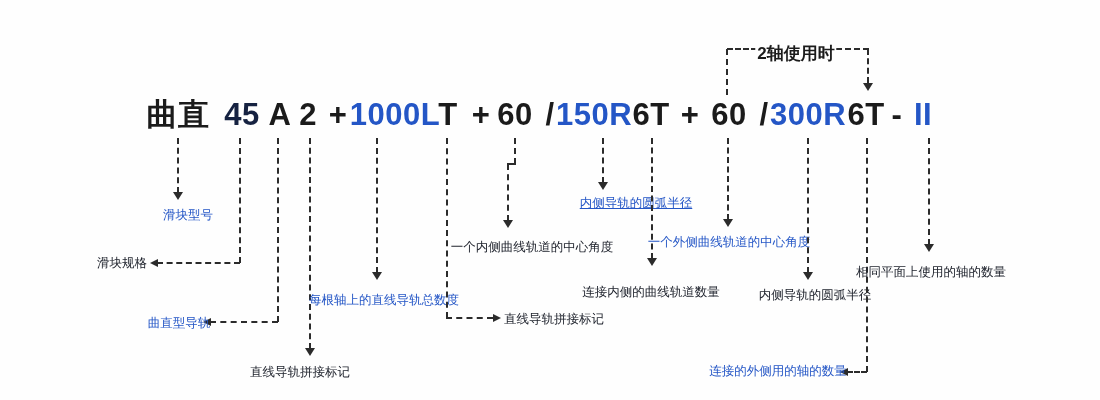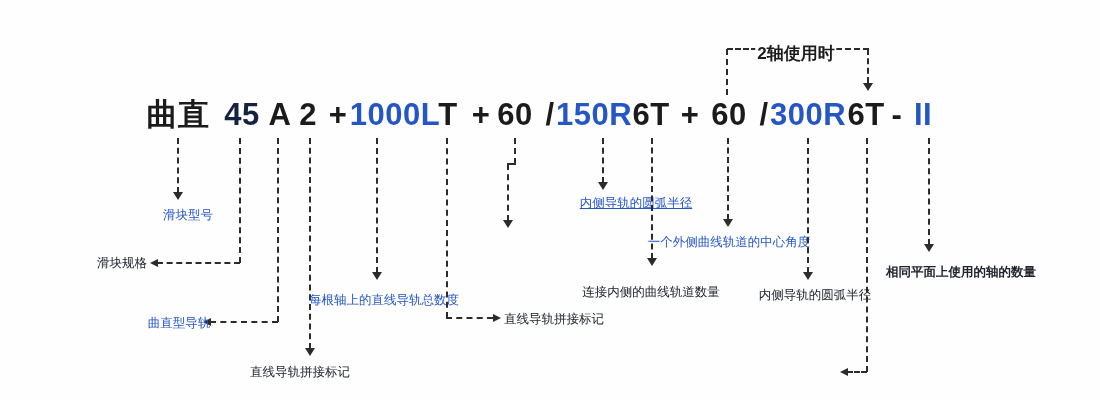--- a/index.html
+++ b/index.html
@@ -108,38 +108,40 @@
 
   <div class="vline" style="left:446px;top:138px;height:180px;"></div>
   <div class="hline" style="left:446px;top:317px;width:47px;"></div>
   <div class="arr arr-right" style="left:501px;top:318px;"></div>
   <div class="lbl" style="left:554px;top:319px;" data-color="ink">直线导轨拼接标记</div>
 
   <div class="vline" style="left:514px;top:138px;height:26px;"></div>
   <div class="hline" style="left:507px;top:163px;width:9px;"></div>
   <div class="vline" style="left:507px;top:164px;height:57px;"></div>
   <div class="arr arr-down" style="left:508px;top:228px;"></div>
+  <div class="lbl" style="left:532px;top:247px;" data-color="ink">一个内侧曲线轨道的中心角度</div>
 
   <div class="vline" style="left:602px;top:138px;height:45px;"></div>
   <div class="arr arr-down" style="left:603px;top:190px;"></div>
   <div class="lbl" style="left:636px;top:203px;text-decoration:underline;" data-color="blue">内侧导轨的圆弧半径</div>
 
   <div class="vline" style="left:651px;top:138px;height:121px;"></div>
   <div class="arr arr-down" style="left:652px;top:266px;"></div>
   <div class="lbl" style="left:651px;top:292px;" data-color="ink">连接内侧的曲线轨道数量</div>
 
   <div class="vline" style="left:727px;top:138px;height:82px;"></div>
   <div class="arr arr-down" style="left:728px;top:227px;"></div>
   <div class="lbl" style="left:729px;top:242px;" data-color="blue">一个外侧曲线轨道的中心角度</div>
 
   <div class="vline" style="left:807px;top:138px;height:135px;"></div>
   <div class="arr arr-down" style="left:808px;top:280px;"></div>
   <div class="lbl" style="left:815px;top:295px;" data-color="ink">内侧导轨的圆弧半径</div>
 
   <div class="vline" style="left:866px;top:138px;height:234px;"></div>
   <div class="hline" style="left:847px;top:371px;width:20px;"></div>
   <div class="arr arr-left" style="left:840px;top:372px;"></div>
+  <div class="lbl" style="left:778px;top:371px;" data-color="blue">连接的外侧用的轴的数量</div>
 
   <div class="vline" style="left:928px;top:138px;height:107px;"></div>
   <div class="arr arr-down" style="left:929px;top:252px;"></div>
-  <div class="lbl" style="left:961px;top:272px;font-weight:bold;" data-color="ink">相同平面上使用的轴的数量</div>
+  <div class="lbl" style="left:931px;top:272px;" data-color="ink">相同平面上使用的轴的数量</div>
 
 </div>
 
 </body></html>

